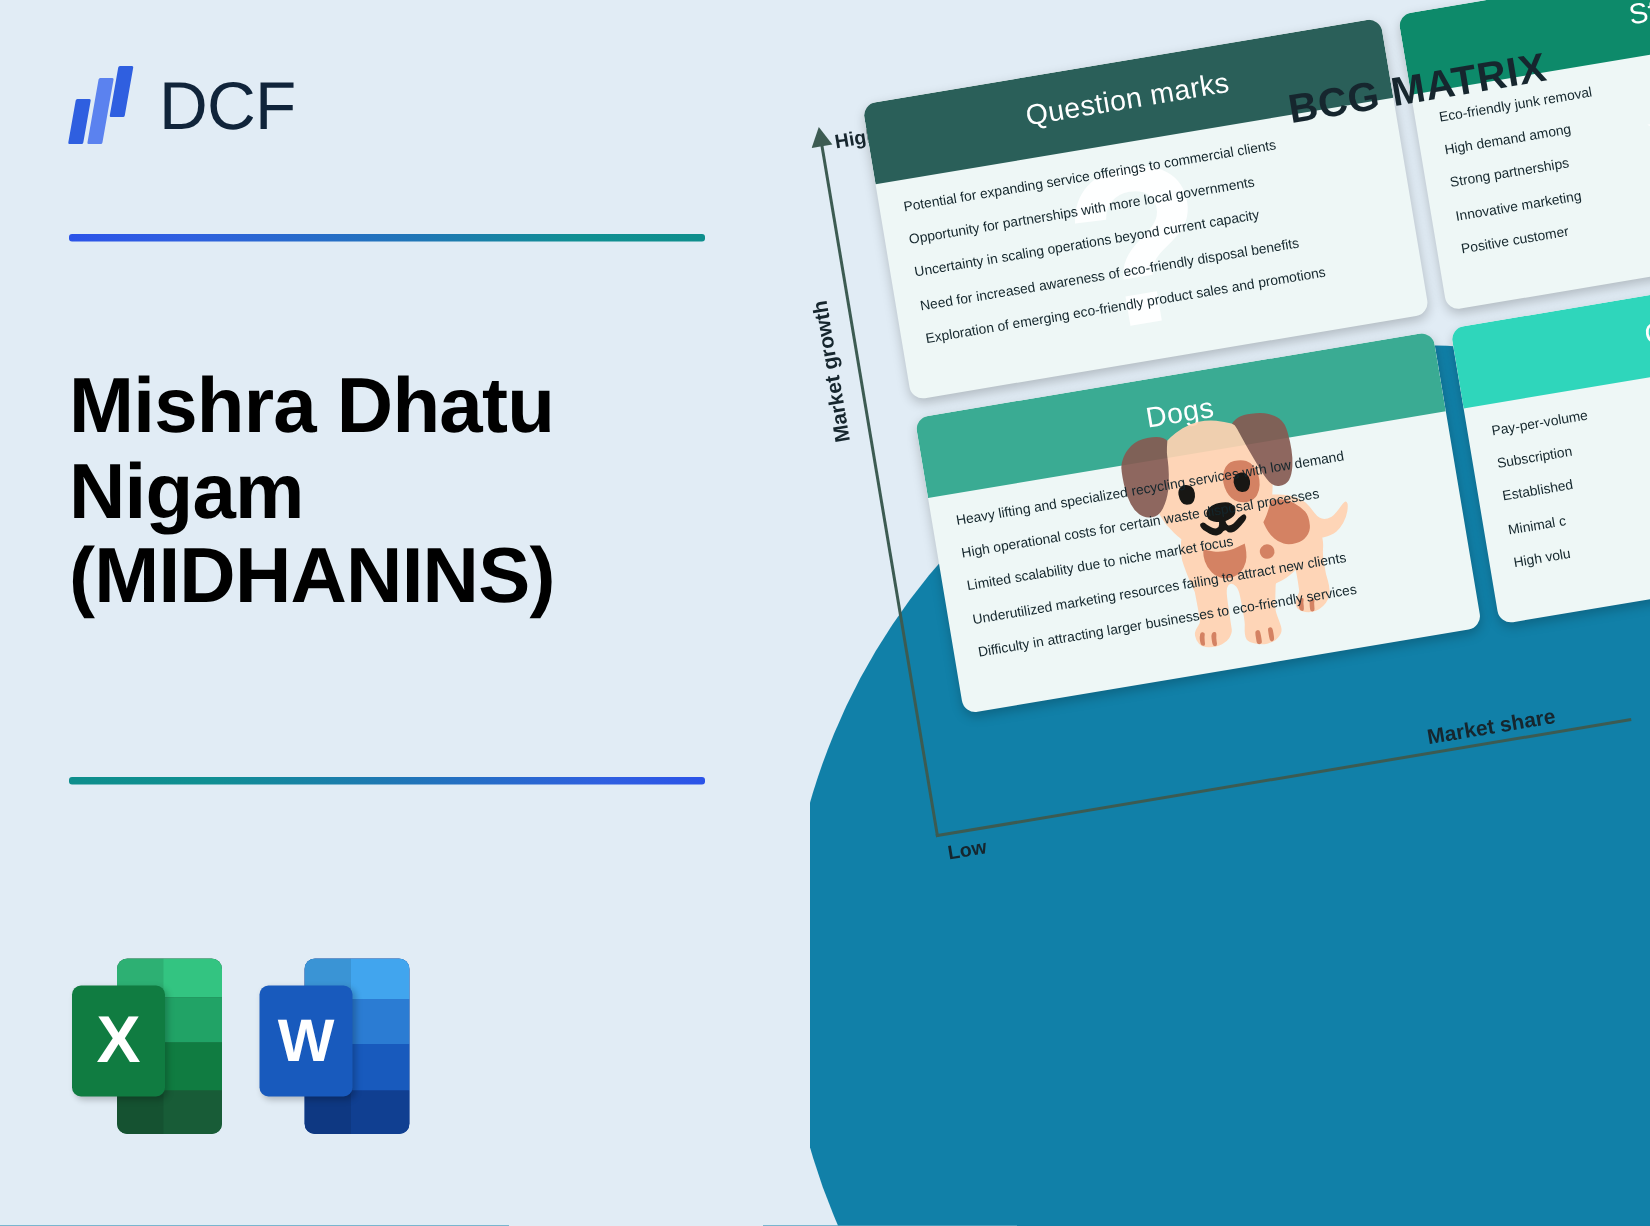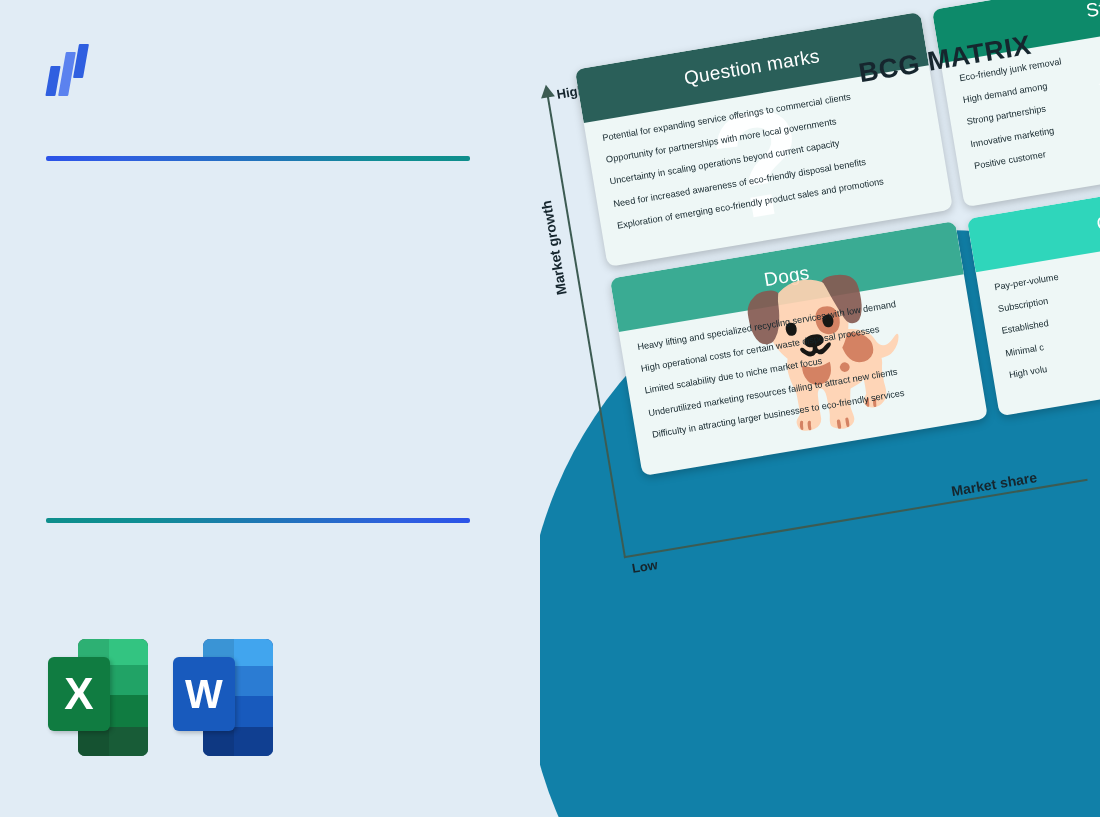--- a/index.html
+++ b/index.html
@@ -292,24 +292,26 @@
 <body>
 
 <div class="left-panel">
 
   <div class="brand">
     <span class="brand-mark">
       <i class="b1"></i>
         <i class="b2"></i>
         <i class="b3"></i>
     </span>
+    <span class="brand-text">DCF</span>
   </div>
 
   <div class="rule rule-top"></div>
 
+  <div class="page-title">Mishra Dhatu Nigam (MIDHANINS)</div>
 
   <div class="rule rule-bottom"></div>
 
   <div class="office-icons">
     <div class="office-icon">
       <div class="xl-page">
         <span class="r1"></span>
           <span class="r2"></span>
           <span class="r3"></span>
           <span class="r4"></span>

